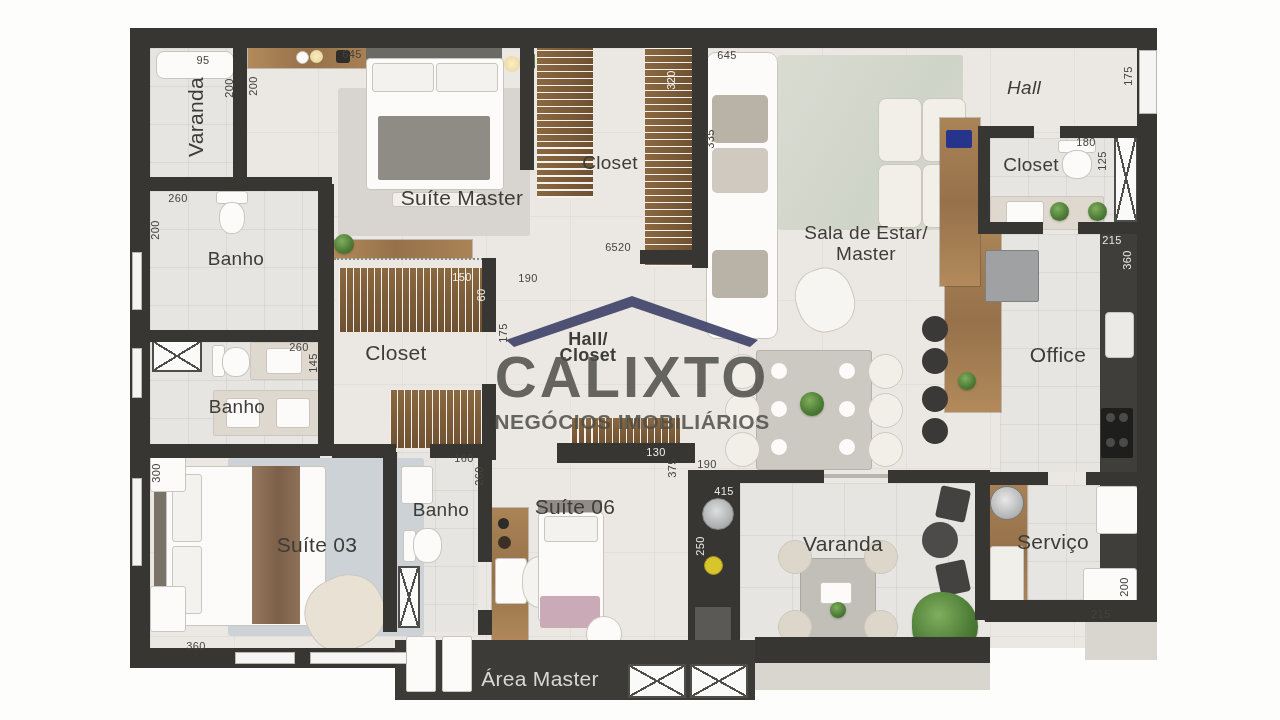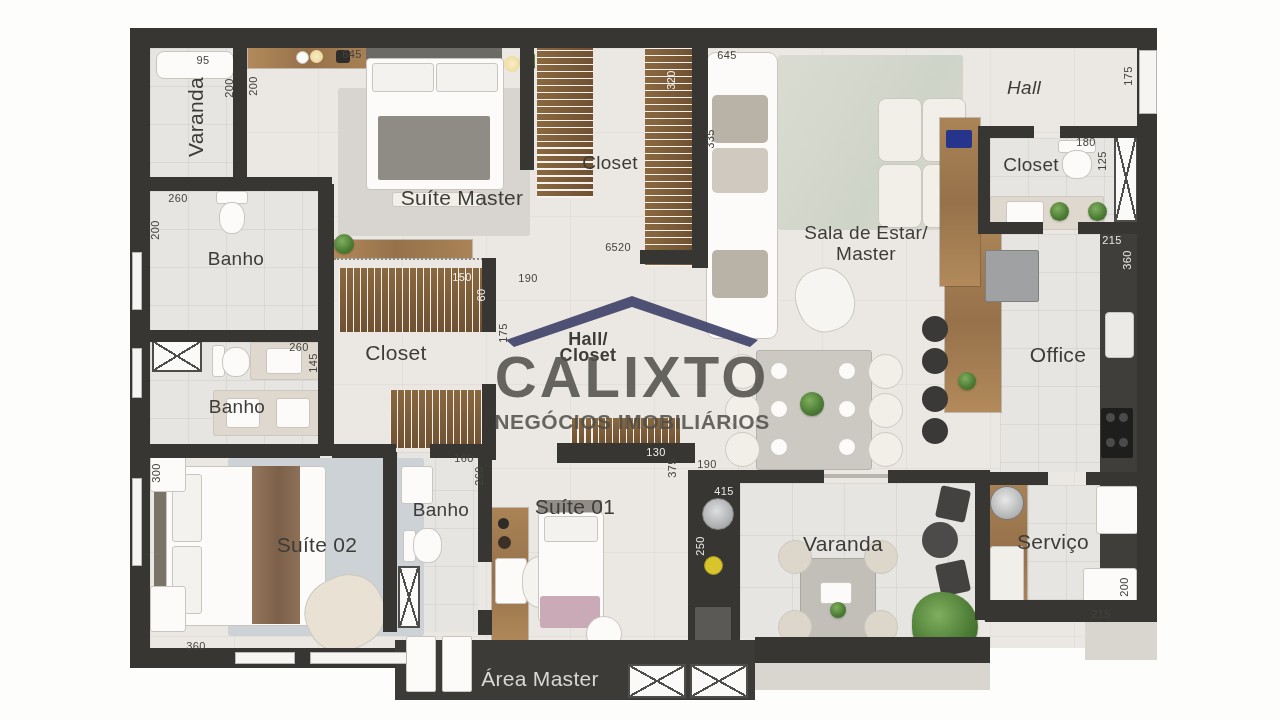--- a/index.html
+++ b/index.html
@@ -267,23 +267,23 @@
   <div class="rlabel" style="left:1024px;top:88px;font-style:italic;">Hall</div>
   <div class="rlabel" style="left:1031px;top:165px;">Closet</div>
   <div class="rlabel" style="left:866px;top:233px;">Sala de Estar/</div>
   <div class="rlabel" style="left:866px;top:254px;">Master</div>
   <div class="rlabel" style="left:236px;top:259px;">Banho</div>
   <div class="rlabel" style="left:237px;top:407px;">Banho</div>
   <div class="rlabel big" style="left:396px;top:353px;">Closet</div>
   <div class="rlabel sm" style="left:588px;top:339px;">Hall/</div>
   <div class="rlabel sm" style="left:588px;top:355px;">Closet</div>
   <div class="rlabel big" style="left:1058px;top:355px;">Office</div>
-  <div class="rlabel big" style="left:317px;top:545px;">Suíte 02</div>
+  <div class="rlabel big" style="left:317px;top:545px;">Suíte 03</div>
   <div class="rlabel" style="left:441px;top:510px;">Banho</div>
-  <div class="rlabel big" style="left:575px;top:507px;">Suíte 01</div>
+  <div class="rlabel big" style="left:575px;top:507px;">Suíte 06</div>
   <div class="rlabel big" style="left:843px;top:544px;">Varanda</div>
   <div class="rlabel big" style="left:1053px;top:542px;">Serviço</div>
   <div class="rlabel light" style="left:540px;top:679px;">Área Master</div>
 
   <div class="dim" style="left:203px;top:60px;">95</div>
   <div class="dim v" style="left:229px;top:88px;">200</div>
   <div class="dim v" style="left:253px;top:86px;">200</div>
   <div class="dim" style="left:352px;top:54px;">645</div>
   <div class="dim" style="left:178px;top:198px;">260</div>
   <div class="dim v" style="left:155px;top:230px;">200</div>

